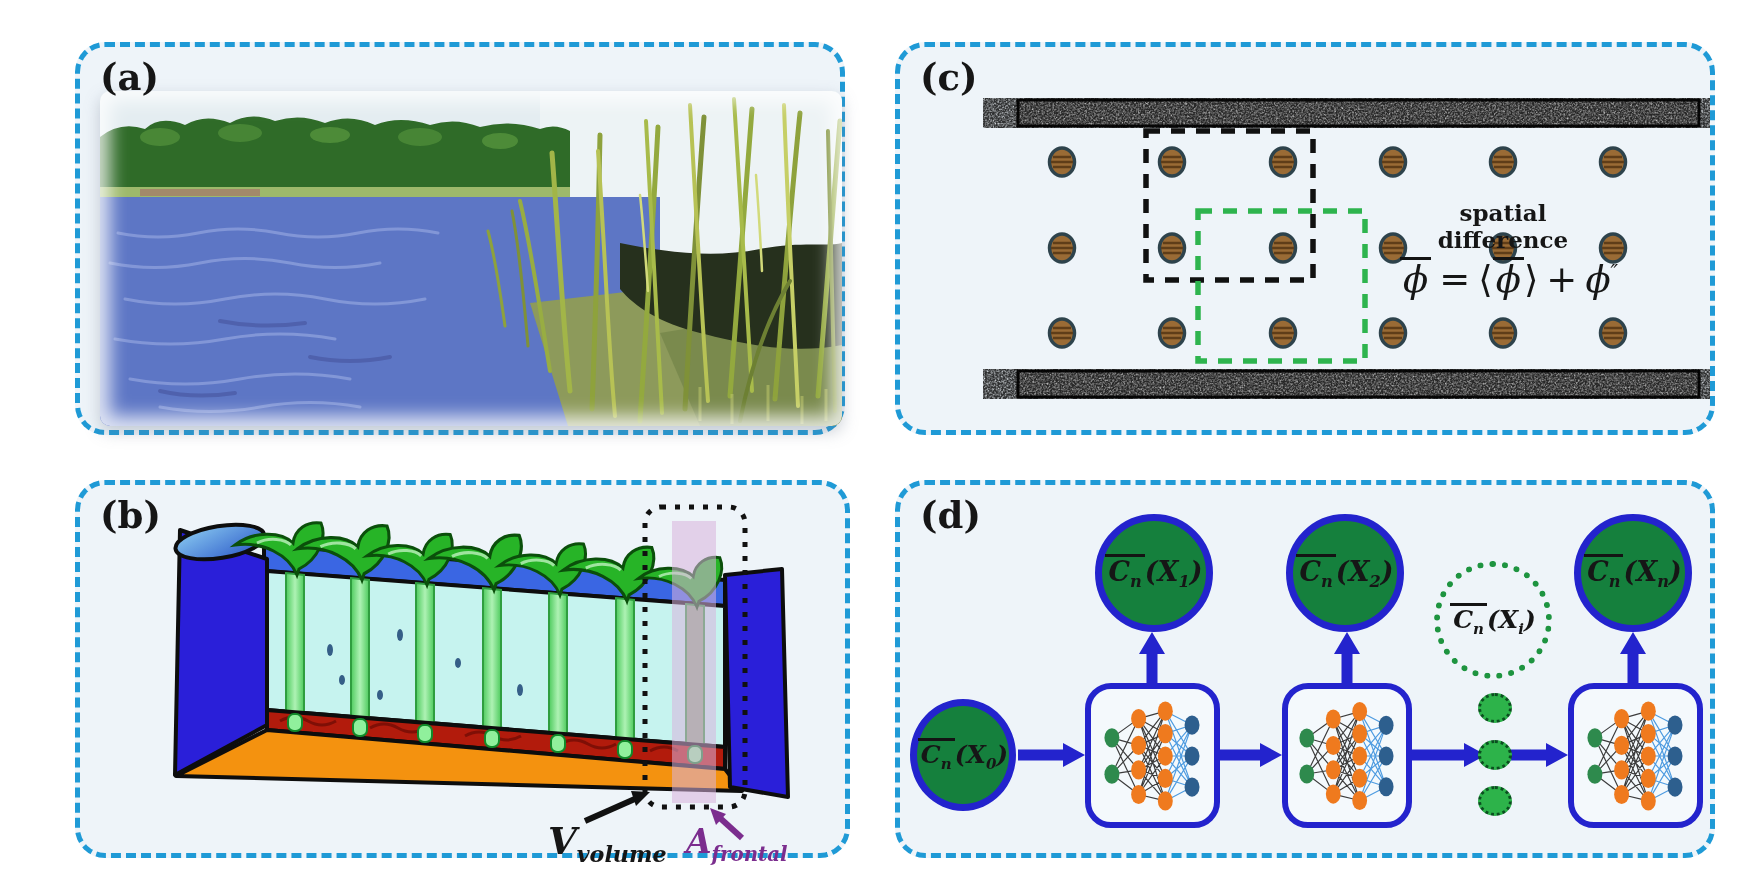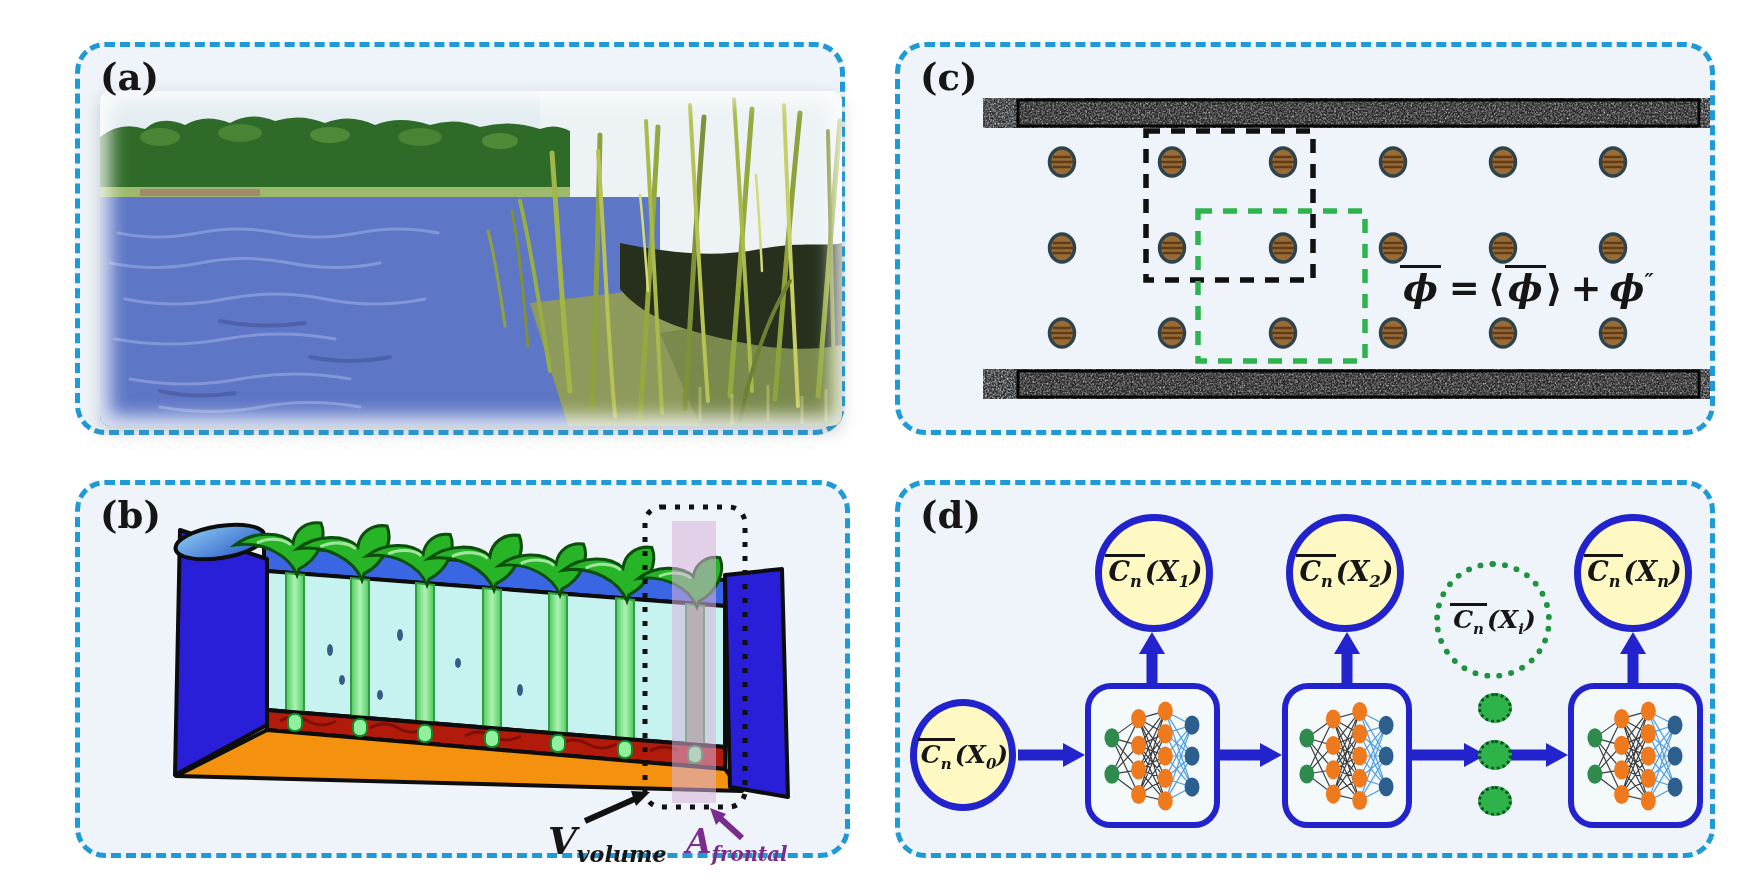--- a/index.html
+++ b/index.html
@@ -18,36 +18,36 @@
   .photo svg{display:block;}
   .photo-fade{position:absolute;inset:0;border-radius:10px;pointer-events:none;
          box-shadow:inset 0 0 18px 10px rgba(255,255,255,.8);}
   
   .ovl{display:inline-block;border-top:3px solid #141414;padding:1px 3px 0 3px;line-height:1.05;}
   sub{font-size:60%;font-weight:700;}
   .mathlbl{font-weight:700;font-style:italic;white-space:nowrap;}
   
   .c-caption{position:absolute;left:508px;top:152px;width:190px;text-align:center;
              font-size:23px;font-weight:700;z-index:5;}
-  .c-formula{position:absolute;left:500px;top:218px;width:210px;text-align:right;z-index:5;
-             font-size:37px;font-style:italic;font-weight:700;white-space:nowrap;}
+  .c-formula{position:absolute;left:500px;top:210px;width:210px;text-align:right;z-index:5;
+             font-size:37px;font-style:italic;font-weight:400;white-space:nowrap;}
   .c-formula .op{margin:0 8px;font-style:normal;}
   .c-formula .ang{font-family:"DejaVu Sans", sans-serif;font-style:normal;}
   .c-formula sup{font-size:55%;}
   
   .bformula{position:absolute;left:146px;top:332px;font-size:33px;font-weight:700;font-style:italic;z-index:20;white-space:nowrap;}
   .bformula .eq{font-style:normal;margin:0 8px;}
   .bformula sub{font-style:normal;}
   .bformula .slash{font-size:115%;}
   .vannot{position:absolute;left:468px;top:334px;font-size:37px;font-weight:700;font-style:italic;z-index:20;white-space:nowrap;}
   .aannot{position:absolute;left:606px;top:337px;font-size:33px;font-weight:700;font-style:italic;
           color:#7b2d8e;z-index:20;white-space:nowrap;}
   
   .dnode{position:absolute;box-sizing:border-box;border:7px solid #2323cd;border-radius:50%;
-         background:#fef9c3;display:flex;align-items:center;justify-content:center;z-index:10;}
+         background:#15803d;display:flex;align-items:center;justify-content:center;z-index:10;}
   .dnode .mathlbl{font-size:27px;}
   #node-x0{left:10px;top:214px;width:106px;height:112px;align-items:center;}
   #node-x0 .mathlbl{font-size:25px;}
   #node-x1{left:195px;top:29px;width:118px;height:118px;}
   #node-x2{left:386px;top:29px;width:118px;height:118px;}
   #node-xn{left:674px;top:29px;width:118px;height:118px;}
   #node-xi{left:534px;top:76px;width:118px;height:118px;border:6px dotted #1e9440;background:transparent;}
   #node-xi .mathlbl{font-size:25px;}
   .nnbox{position:absolute;box-sizing:border-box;border:6px solid #2323cd;border-radius:26px;
          background:#f4f9fc;z-index:8;padding:4px;}
@@ -168,20 +168,21 @@
           <use href="#cyl" transform="translate(272,286)"></use>
         <use href="#cyl" transform="translate(383,286)"></use>
           <use href="#cyl" transform="translate(493,286)"></use>
         <use href="#cyl" transform="translate(603,286)"></use>
           <use href="#cyl" transform="translate(713,286)"></use>
       </g>
 
       <rect x="246" y="84" width="167" height="149" fill="none" stroke="#111" stroke-width="5.5" stroke-dasharray="14 11"></rect>
       <rect x="298" y="164" width="167" height="150" fill="none" stroke="#2eb44e" stroke-width="5.5" stroke-dasharray="14 11"></rect>
     </svg>
+    <div class="c-caption">spatial difference</div>
     <div class="c-formula">
       <span class="ovl">ϕ</span><span class="op">=</span><span class="ang">⟨</span><span class="ovl">ϕ</span><span class="ang">⟩</span><span class="op">+</span><span>ϕ</span><sup>″</sup>
     </div>
   </section>
 
   <section class="panel" id="panel-b">
     <div class="plabel">(b)</div>
     <svg width="765" height="368" viewBox="0 0 765 368" style="position:absolute;left:0;top:0;">
       <defs>
         <linearGradient id="stemGrad" x1="0" y1="0" x2="1" y2="0">

